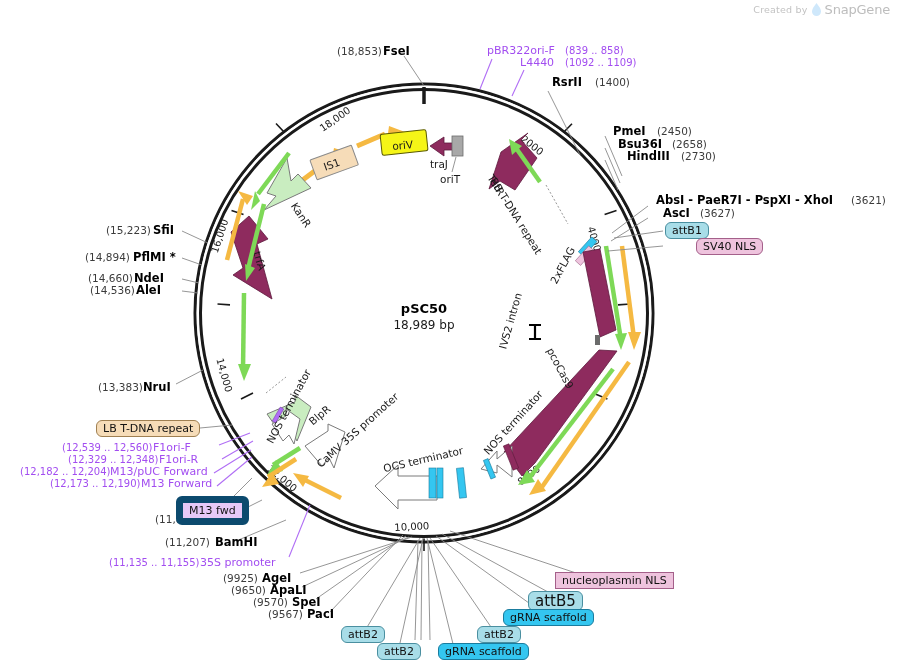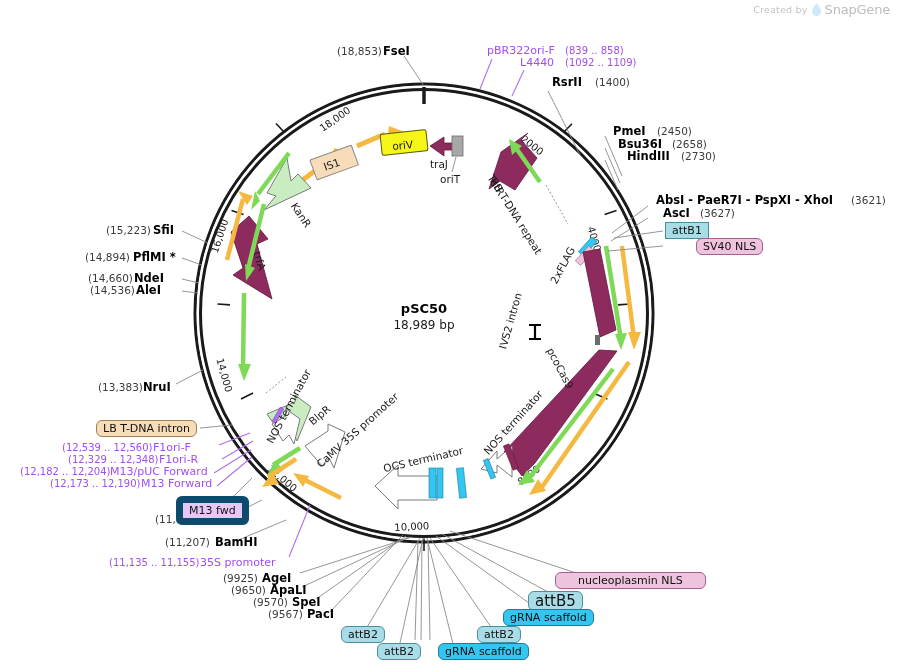--- a/index.html
+++ b/index.html
@@ -381,33 +381,33 @@
       <text class="pos" x="253" y="606">(9570)</text>
       <text class="enz" x="292" y="606">SpeI</text>
     </g>
     <g>
       <text class="pos" x="268" y="618">(9567)</text>
       <text class="enz" x="307" y="618">PacI</text>
     </g>
 
   </svg>
 
-  <div style="position:absolute;left:665px;top:222px;background:#a8dde8;border:1px solid #4a8fa0;border-radius:0;padding:1px 6px;font-size:11px;color:#111;">
+  <div style="position:absolute;left:665px;top:222px;background:#a8dde8;border:1px solid #4a8fa0;border-radius:6px;padding:1px 6px;font-size:11px;color:#111;">
     <span>attB1</span>
   </div>
   <div style="position:absolute;left:665px;top:238px;background:#eec3dd;border:1px solid #a4608a;border-radius:6px;padding:1px 6px;font-size:11px;color:#111;margin-left:31px;">
     <span>SV40 NLS</span>
   </div>
   <div style="position:absolute;left:96px;top:420px;background:#f6dcb8;border:1px solid #a08052;border-radius:6px;padding:1px 6px;font-size:11px;color:#111;">
-    <span>LB T-DNA intron</span>
+    <span>LB T-DNA repeat</span>
   </div>
   <div style="position:absolute;left:176px;top:496px;background:#e6c8f7;border:7px solid #0c4a6e;border-radius:6px;padding:1px 6px;font-size:11px;color:#111;">
     <span>M13 fwd</span>
   </div>
-  <div style="position:absolute;left:555px;top:572px;background:#eec3dd;border:1px solid #a4608a;border-radius:6px;padding:1px 22px;font-size:11px;color:#111;">
+  <div style="position:absolute;left:555px;top:572px;background:#eec3dd;border:1px solid #a4608a;border-radius:0;padding:1px 6px;font-size:11px;color:#111;">
     <span>nucleoplasmin NLS</span>
   </div>
   <div style="position:absolute;left:528px;top:591px;background:#a8dde8;border:1px solid #4a8fa0;border-radius:6px;padding:0 6px;font-size:15px;color:#111;">
     <span>attB5</span>
   </div>
   <div style="position:absolute;left:503px;top:609px;background:#34c6f0;border:1px solid #1a7c9e;border-radius:6px;padding:1px 6px;font-size:11px;color:#111;">
     <span>gRNA scaffold</span>
   </div>
   <div style="position:absolute;left:477px;top:626px;background:#a8dde8;border:1px solid #4a8fa0;border-radius:6px;padding:1px 6px;font-size:11px;color:#111;">
     <span>attB2</span>

